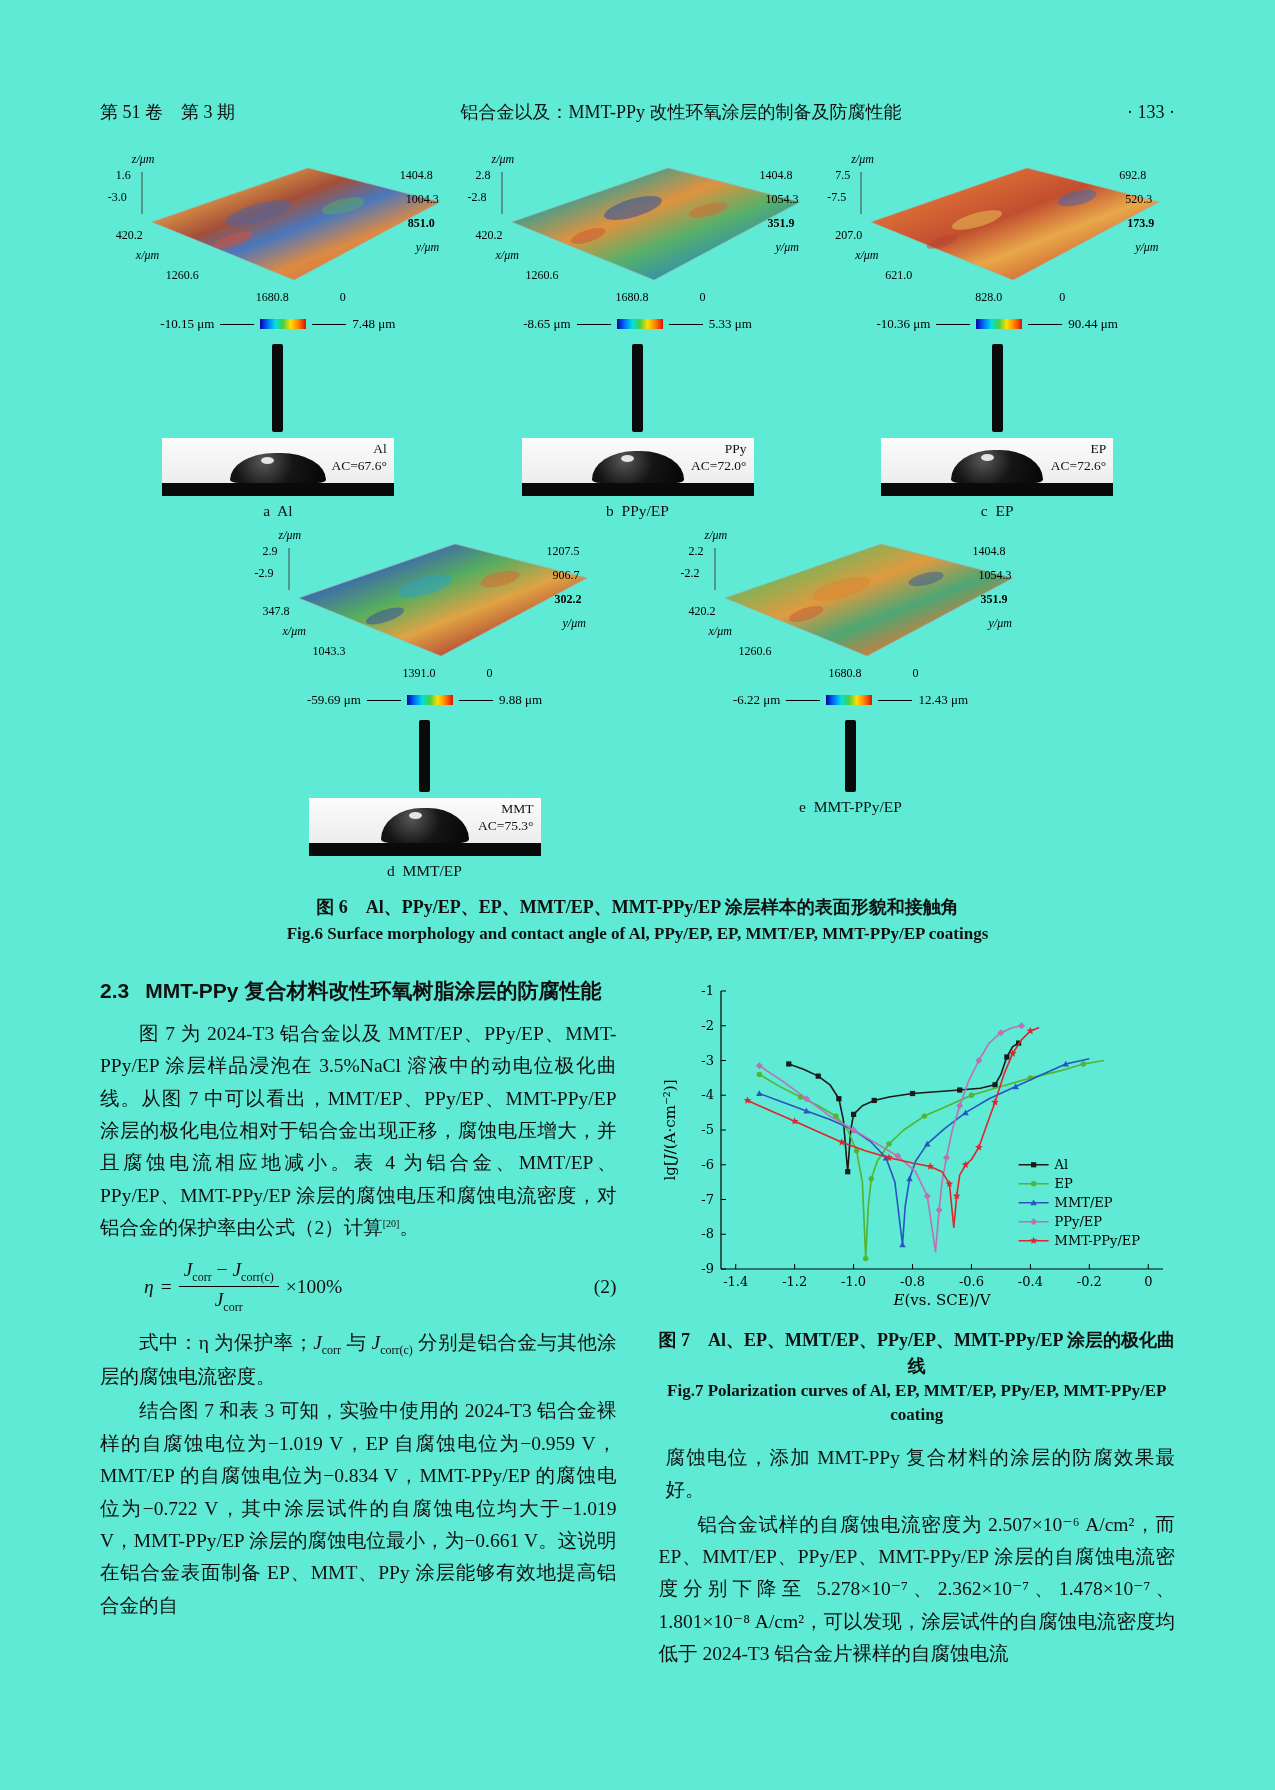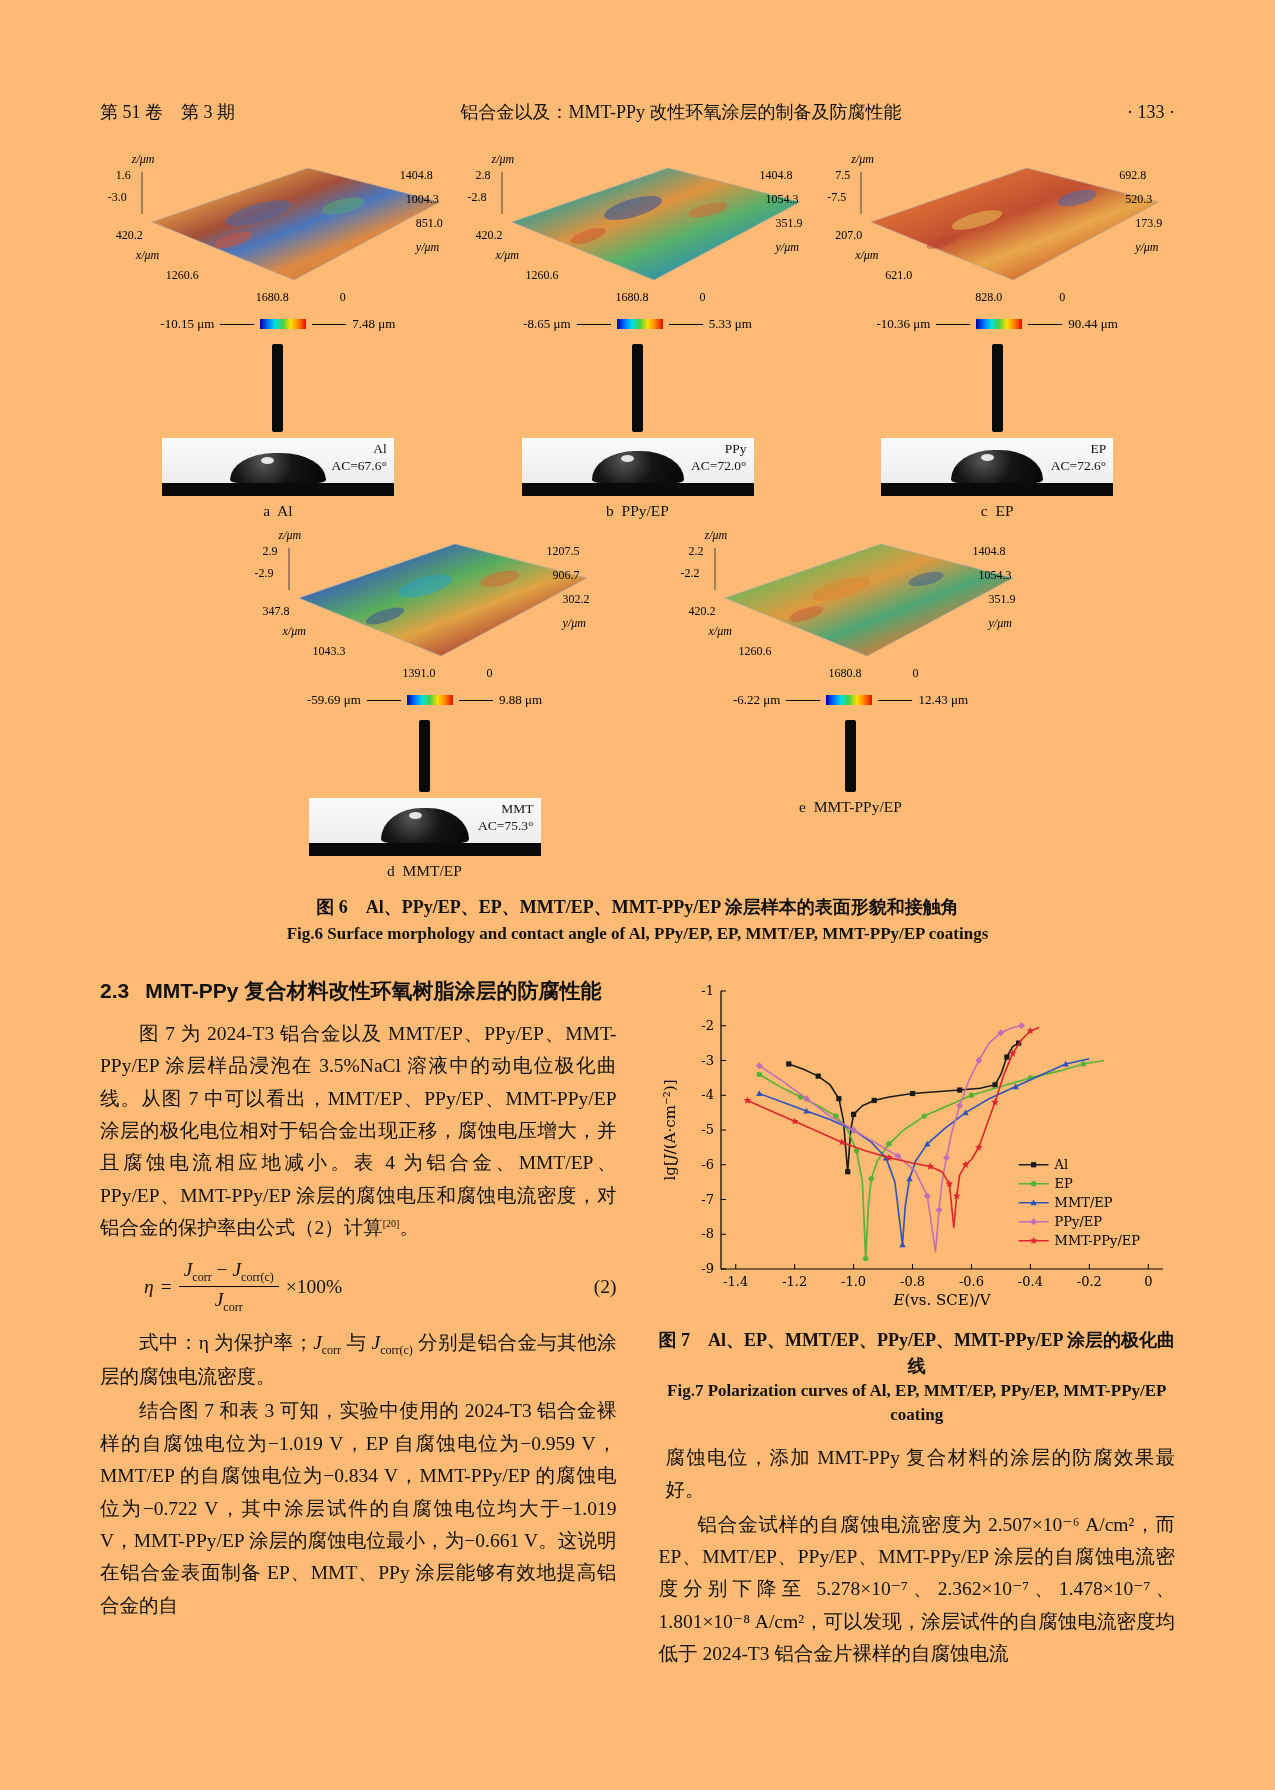--- a/index.html
+++ b/index.html
@@ -1,17 +1,17 @@
 <!DOCTYPE html>
 <html><head>
 <meta charset="utf-8">
 <style>
   html,body{margin:0;padding:0;background:#ffffff;}
   .page{
-    width:1275px;min-height:1790px;background:#fdba74;box-sizing:border-box;
+    width:1275px;min-height:1790px;background:#5eead4;box-sizing:border-box;
     padding:100px 100px 40px 100px;
     font-family:"Liberation Serif","DejaVu Serif",serif;color:#111;
     position:relative;
   }
   
   .hdr{display:flex;justify-content:space-between;align-items:baseline;font-size:18px;}
   .hdr .c{flex:1;text-align:center;}
   
   .fig6{margin-top:34px;}
   .fig-row{display:flex;justify-content:center;align-items:flex-start;}
@@ -25,21 +25,21 @@
   .zl{left:24px;top:-6px;}
   .zmax{left:8px;top:10px;}
   .zmin{left:0px;top:32px;}
   .xt1{left:8px;top:70px;}
   .xlab{left:28px;top:90px;font-style:italic;}
   .xt2{left:58px;top:110px;}
   .xend{left:148px;top:132px;}
   .yzero{left:232px;top:132px;}
   .yt1{left:292px;top:10px;}
   .yt2{left:298px;top:34px;}
-  .yt3{left:308px;top:58px;}
+  .yt3{left:300px;top:58px;font-weight:bold;}
   .ylab{left:308px;top:82px;}
   .scalebar{margin-top:8px;display:flex;justify-content:center;align-items:center;gap:6px;font-size:13px;}
   .scalebar .t{position:static;font-size:13px;}
   .sline{width:34px;height:1px;background:#000;display:inline-block;}
   .sgrad{width:46px;height:10px;display:inline-block;
     background:linear-gradient(90deg,#0000a0,#0070ff,#00e0e0,#45d045,#ffe000,#ff8000,#e01000);}
   .needle{width:11px;background:#0a0a0a;border-radius:2px;margin:12px auto 6px auto;}
   .n-tall{height:88px;}
   .n-short{height:72px;}
   .droplet-photo{position:relative;width:232px;height:58px;margin:0 auto;

